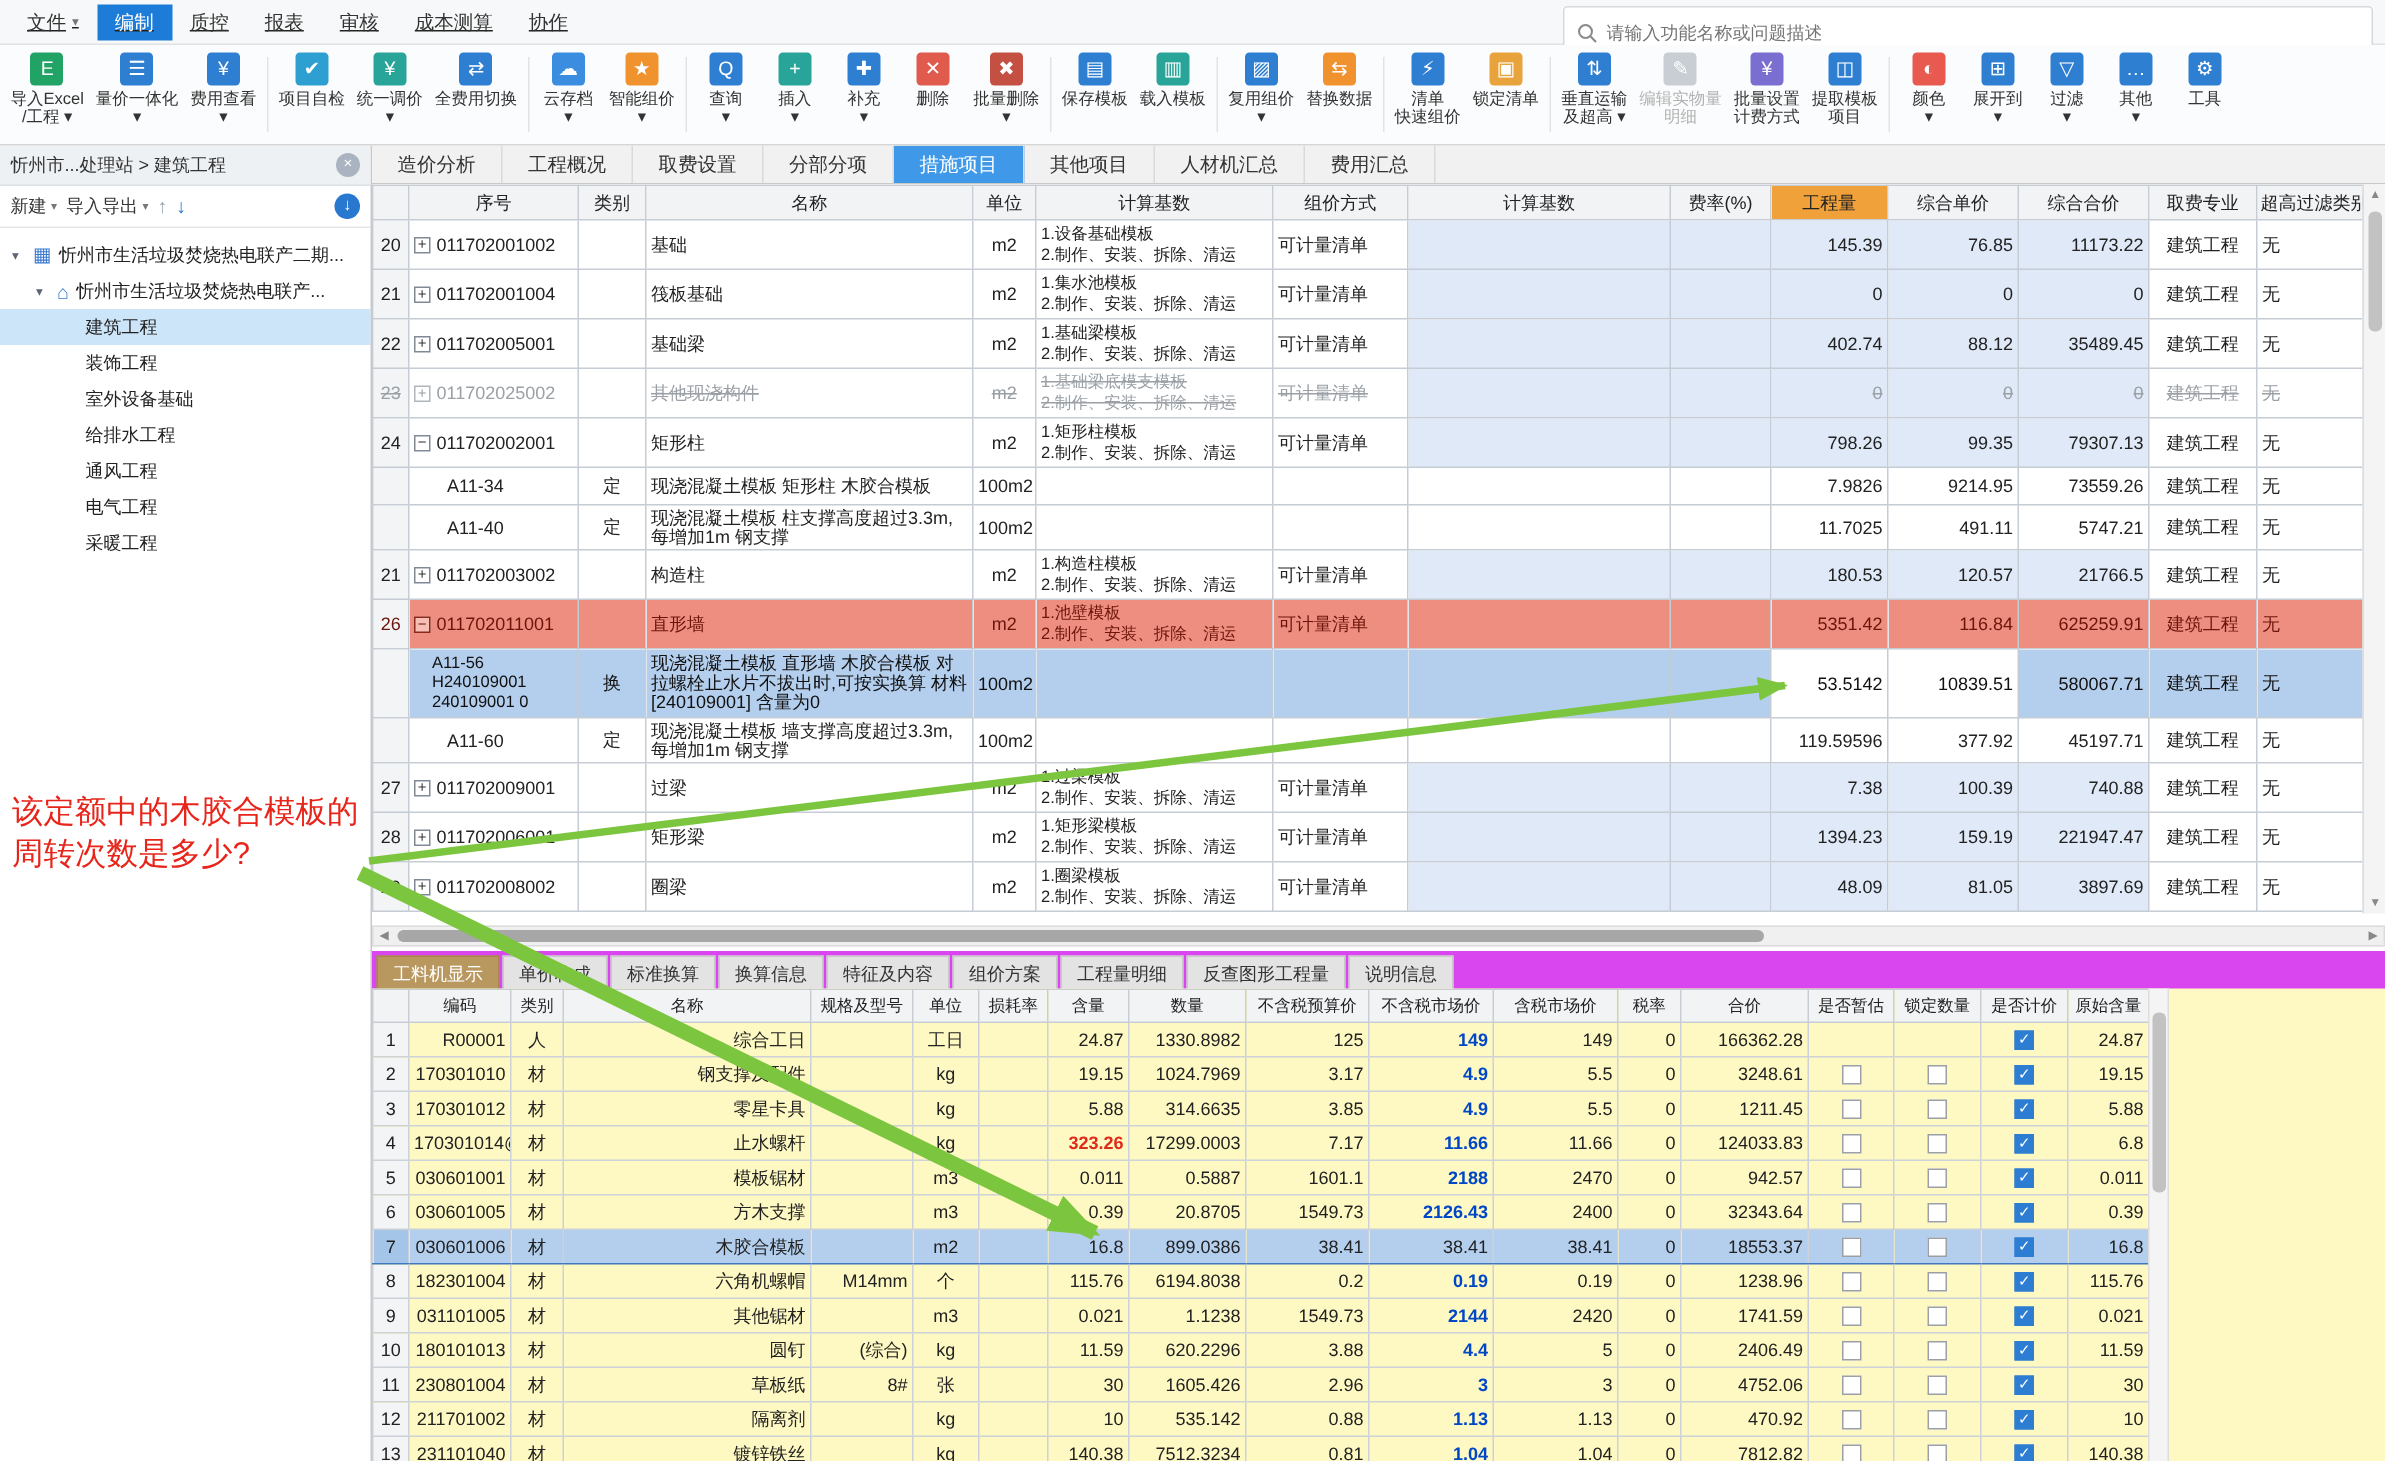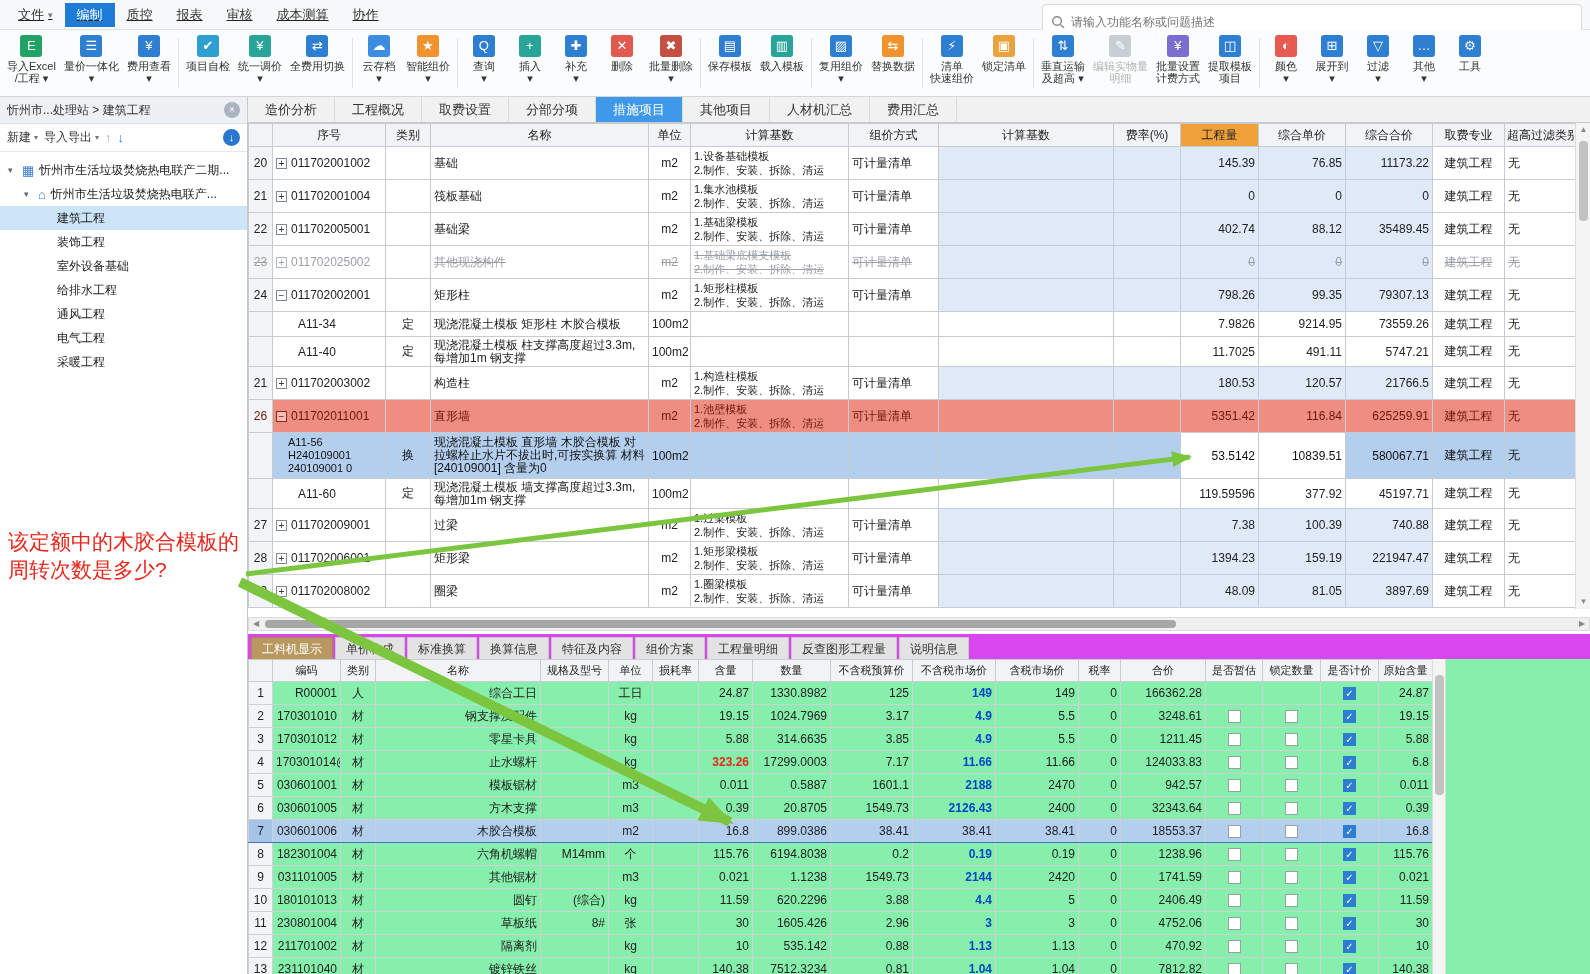--- a/index.html
+++ b/index.html
@@ -86,21 +86,21 @@
 #vscroll .vthumb{position:absolute;left:3px;top:18px;width:9px;height:80px;background:#c2c2c2;border-radius:4px}
 #vscroll .sarr{position:absolute;left:0;width:15px;height:14px;text-align:center;font-size:8px;color:#888;line-height:14px}
 #hscroll{position:absolute;top:520px;left:0;width:1342px;height:14px;background:#f0f0f0;border:1px solid #dcdcdc}
 #hscroll .hthumb{position:absolute;left:16px;top:2px;height:8px;width:68%;background:#a7a7a7;border-radius:4px}
 #hscroll .sarr{position:absolute;top:0;width:14px;height:12px;text-align:center;font-size:8px;color:#888;line-height:12px}
 
 
 #bottom-tabs{position:absolute;top:537px;left:0;right:0;height:29px;background:#d946ef;border-bottom:1px solid #c8c8c8;display:flex;align-items:flex-end;padding-left:3px}
 .btab{padding:3px 10px 4px;font-size:12px;background:#e3e3e3;border:1px solid #c8c8c8;border-bottom:none;margin-right:2px;color:#333}
 .btab.active{background:#b9985f;border-color:#a8874e;color:#fff}
-#bottom-grid-wrap{position:absolute;top:562px;left:0;width:1342px;bottom:0;overflow:hidden;background:#86efac}
+#bottom-grid-wrap{position:absolute;top:562px;left:0;width:1342px;bottom:0;overflow:hidden;background:#fef9c3}
 #bottom-grid{border-collapse:collapse;table-layout:fixed;width:1184px}
 #bottom-grid th{background:#f2f3f5;border:1px solid #c8cdd3;font-weight:normal;height:22px;font-size:11px;overflow:hidden;white-space:nowrap;padding:0 1px;color:#222}
 #bottom-grid td{border:1px solid #ccd2d8;height:23px;padding:0 3px;font-size:12px;overflow:hidden;white-space:nowrap}
 #bottom-grid .rn{background:#f3f4f6;text-align:center}
 #bottom-grid td.num{text-align:right}
 #bottom-grid td.ctr{text-align:center}
 #bottom-grid td.lft{text-align:right}
 .blue{color:#0047c8;font-weight:bold}
 .red{color:#e02a1a;font-weight:bold}
 #bottom-grid tr.sel td{background:#b4cfee;border-top:1px solid #3f78c0;border-bottom:1px solid #3f78c0}

